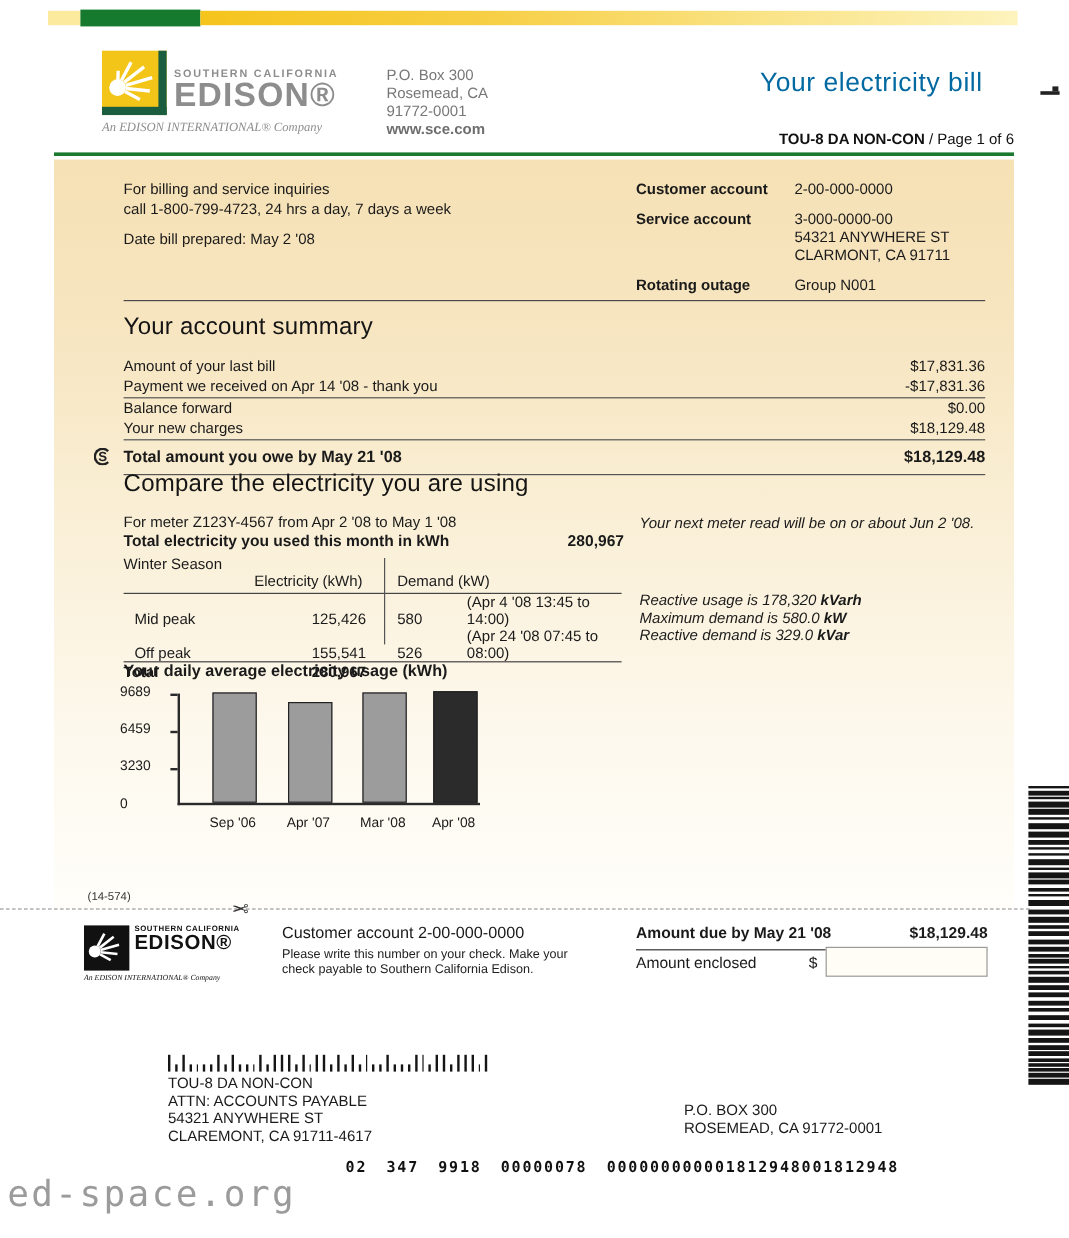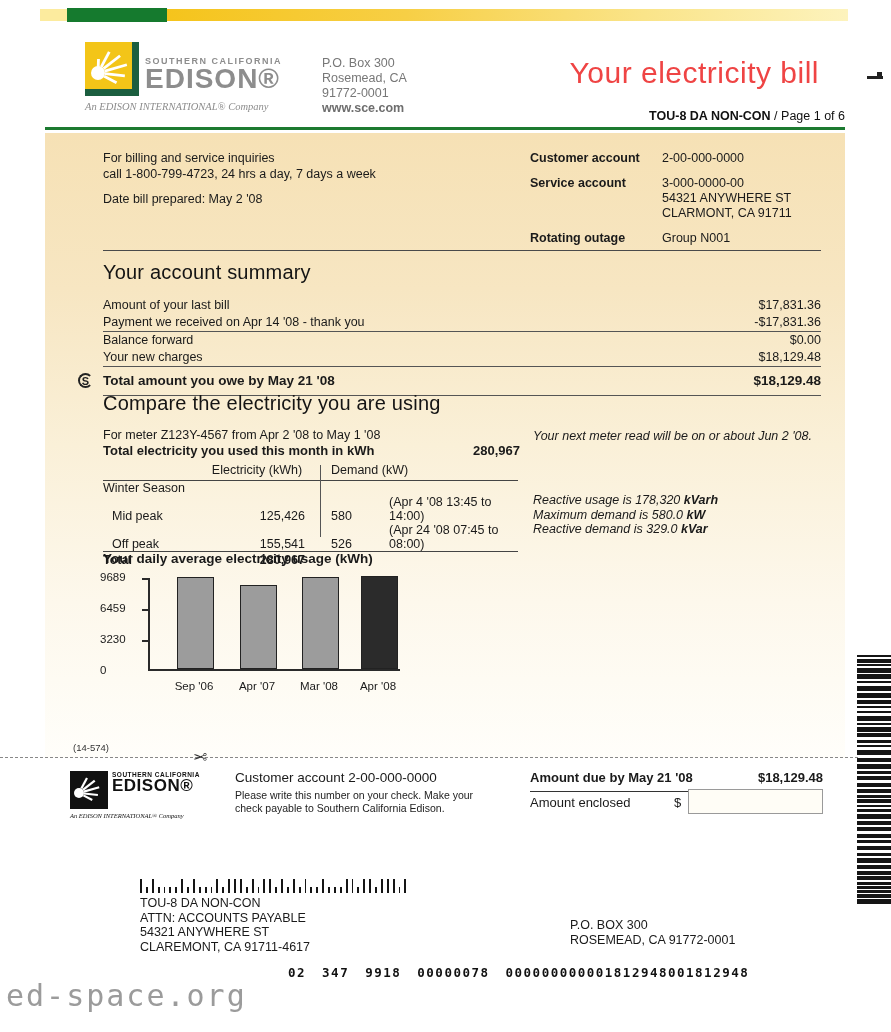--- a/index.html
+++ b/index.html
@@ -19,21 +19,21 @@
   
   .logo-wrap { left:85px; top:42px; width:220px; }
   .logo-row { display:flex; align-items:flex-end; }
   .logo-text { margin-left:6px; padding-bottom:4px; }
   .logo-brand-top { font-size:9px; letter-spacing:1.5px; color:#8d8d8d; font-weight:bold; }
   .logo-brand { font-size:28px; font-weight:bold; letter-spacing:1px; color:#8d8d8d; line-height:26px; }
   .logo-tagline { margin-top:5px; font-family:"Liberation Serif", serif; font-style:italic;
                   font-size:10.5px; color:#8d8d8d; }
   .return-address { left:322px; top:56px; font-size:12.5px; line-height:15px; color:#777; }
   .return-address .site { font-weight:bold; color:#6e6e6e; }
-  .bill-title { right:72px; top:56px; font-size:30px; color:#ef4444; letter-spacing:0.5px; }
+  .bill-title { right:72px; top:56px; font-size:22px; color:#0369a1; letter-spacing:0.5px; }
   .rate-line { right:46px; top:109px; font-size:12.5px; color:#111; }
   .rate-line b { font-weight:bold; }
 
   .green-divider { left:45px; top:127px; width:800px; height:3px; background:#1c7a30; }
   .beige-box { left:45px; top:133px; width:800px; height:625px;
                background:linear-gradient(to bottom,#f6e1b5 0%,#f7e6c2 25%,#faf0d8 50%,#fdf8ec 75%,#fffefa 100%); }
 
   
   .inquiries { left:103px; top:150px; font-size:12.5px; line-height:16px; }
   .date-prepared { left:103px; top:192px; font-size:12.5px; }
@@ -212,28 +212,28 @@
     <span>280,967</span>
   </div>
   <div class="abs next-read">Your next meter read will be on or about Jun 2 '08.</div>
   <div class="abs reactive">
     <div><span>Reactive usage is 178,320 </span><b>kVarh</b></div>
     <div><span>Maximum demand is 580.0 </span><b>kW</b></div>
     <div><span>Reactive demand is 329.0 </span><b>kVar</b></div>
   </div>
 
   <div class="abs usage-table">
+    <div class="u-row">
+      <span style="grid-column:1 / 3;">Winter Season</span>
+    </div>
     <div class="u-row u-head">
       <span></span>
       <span style="text-align:center;">Electricity (kWh)</span>
       <span></span>
       <span style="grid-column:4 / 6;">Demand (kW)</span>
-    </div>
-    <div class="u-row">
-      <span style="grid-column:1 / 3;">Winter Season</span>
     </div>
     <div class="u-row">
       <span class="u-indent">Mid peak</span>
       <span class="u-kwh">125,426</span>
       <span></span>
       <span>580</span>
       <span>(Apr 4 '08 13:45 to 14:00)</span>
     </div>
     <div class="u-row u-b">
       <span class="u-indent">Off peak</span>

